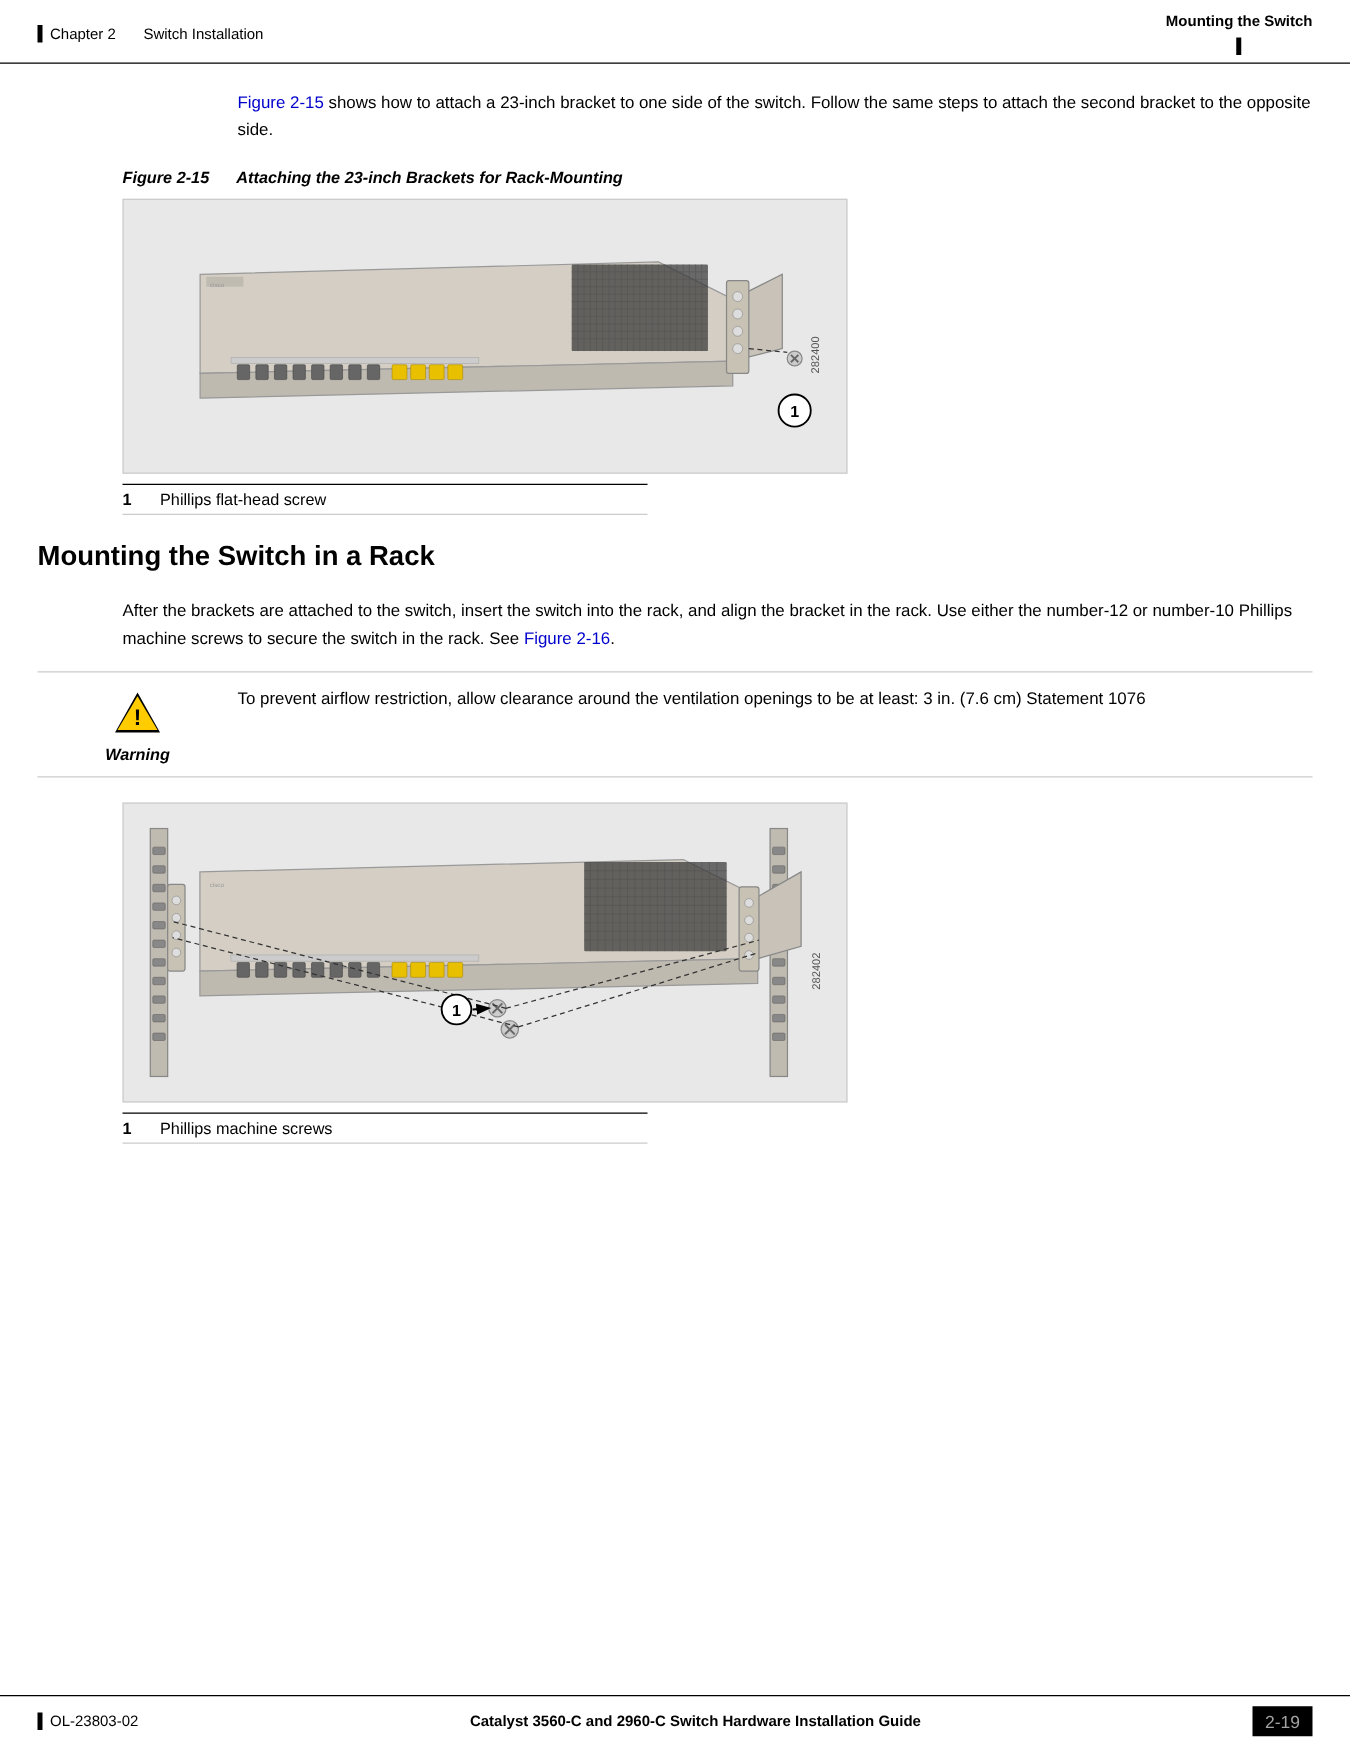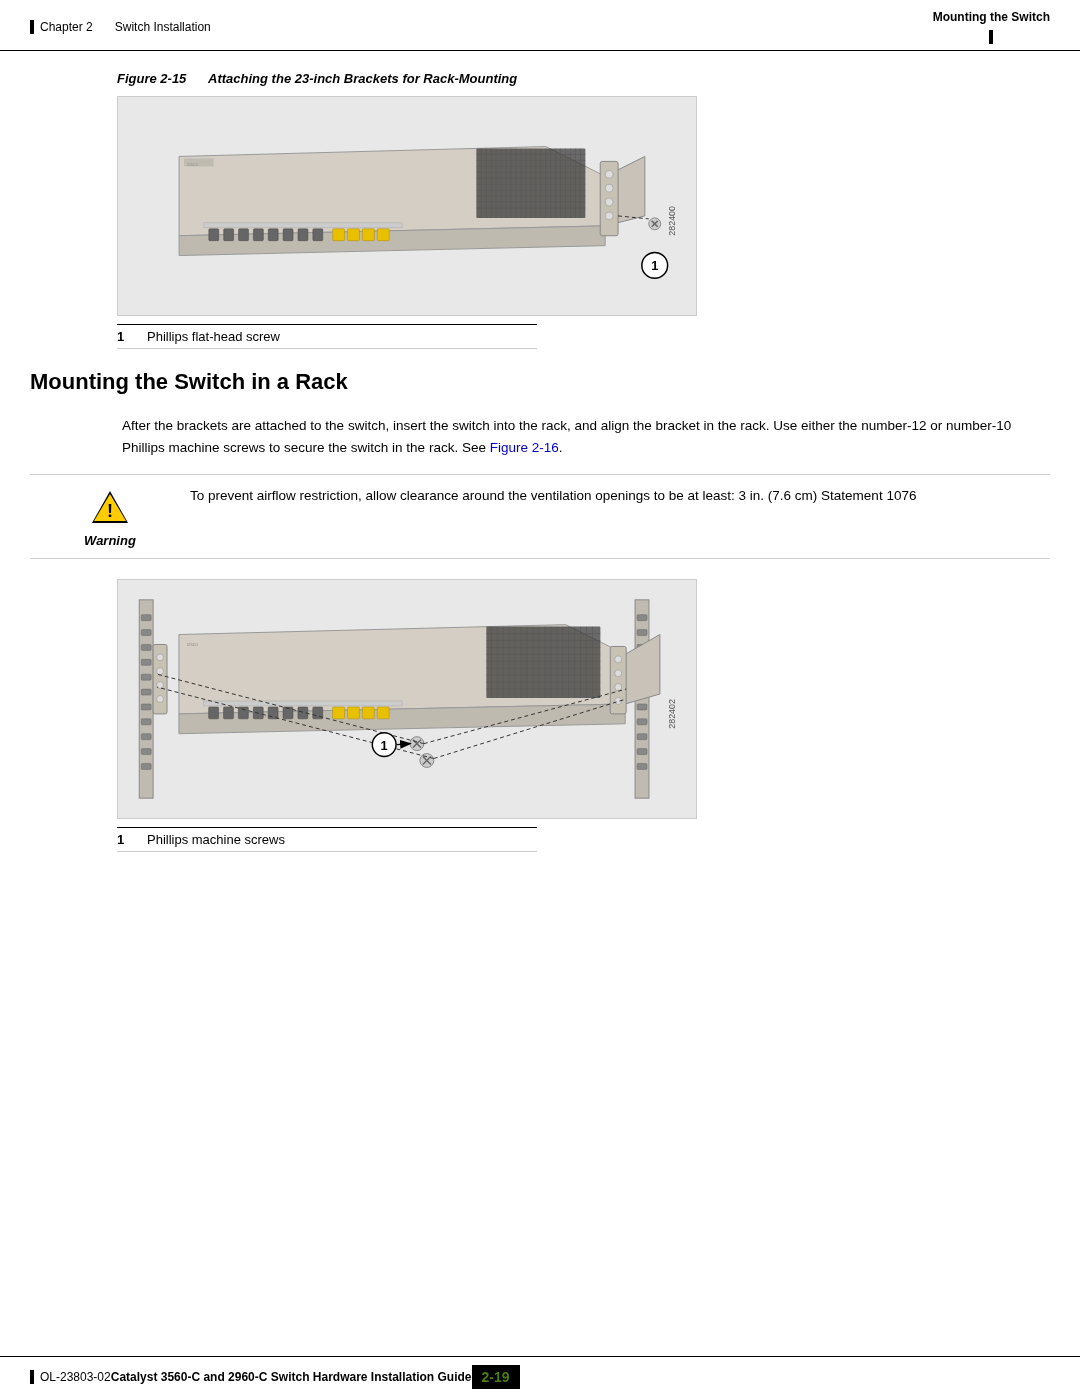--- a/index.html
+++ b/index.html
@@ -60,21 +60,21 @@
       line-height: 1.6;
       margin-bottom: 20px;
     }
     .intro-text a {
       color: #0000cc;
       text-decoration: none;
     }
 
     
     .figure-container {
-      margin-left: 87px;
+      margin-left: 68px;
       margin-bottom: 20px;
     }
     .figure-caption {
       font-size: 13px;
       margin-bottom: 10px;
     }
     .figure-caption .fig-num {
       font-weight: bold;
       font-style: italic;
     }
@@ -127,21 +127,21 @@
     .section-heading {
       font-size: 22px;
       font-weight: bold;
       margin-bottom: 16px;
       margin-top: 10px;
       padding-bottom: 4px;
     }
 
     
     .body-text {
-      margin-left: 92px;
+      margin-left: 68px;
       font-size: 13.5px;
       line-height: 1.6;
       margin-bottom: 16px;
     }
     .body-text a {
       color: #0000cc;
       text-decoration: none;
     }
 
     
@@ -193,21 +193,21 @@
       overflow: hidden;
     }
 
     
     .page-footer {
       position: absolute;
       bottom: 0;
       left: 0;
       right: 0;
       display: flex;
-      justify-content: flex-start;
+      justify-content: space-between;
       align-items: center;
       padding: 8px 30px;
       border-top: 1px solid #000;
     }
     .footer-left {
       display: flex;
       align-items: center;
       gap: 6px;
       font-size: 12px;
     }
@@ -217,22 +217,22 @@
       background: #000;
       display: inline-block;
     }
     .footer-center {
       font-size: 12px;
       font-weight: bold;
       text-align: center;
     }
     .footer-right {
       background: #000;
-      color: #4d7c0f;
-      font-weight: bold;
+      color: #a3a3a3;
+      font-weight: normal;
       font-size: 14px;
       padding: 4px 10px;
     }
 
     
     .switch-body {
       fill: #d4cec4;
       stroke: #999;
       stroke-width: 1;
     }
@@ -264,20 +264,23 @@
     <span>Switch Installation</span>
   </div>
   <div class="header-right">
     <span>Mounting the Switch</span>
     <span class="bar"></span>
   </div>
 </div>
 
 <div class="content">
 
+  <p class="intro-text">
+    <a href="#">Figure 2-15</a><span> shows how to attach a 23-inch bracket to one side of the switch. Follow the same steps to attach the second bracket to the opposite side.</span>
+  </p>
 
   <div class="figure-container">
     <div class="figure-caption">
       <span class="fig-num">Figure 2-15</span>
       <span>&nbsp;&nbsp;&nbsp;&nbsp;</span>
       <span class="fig-title">Attaching the 23-inch Brackets for Rack-Mounting</span>
     </div>
     <div class="figure-image">
 
       <svg class="switch-drawing" viewBox="0 0 580 220" xmlns="http://www.w3.org/2000/svg">

